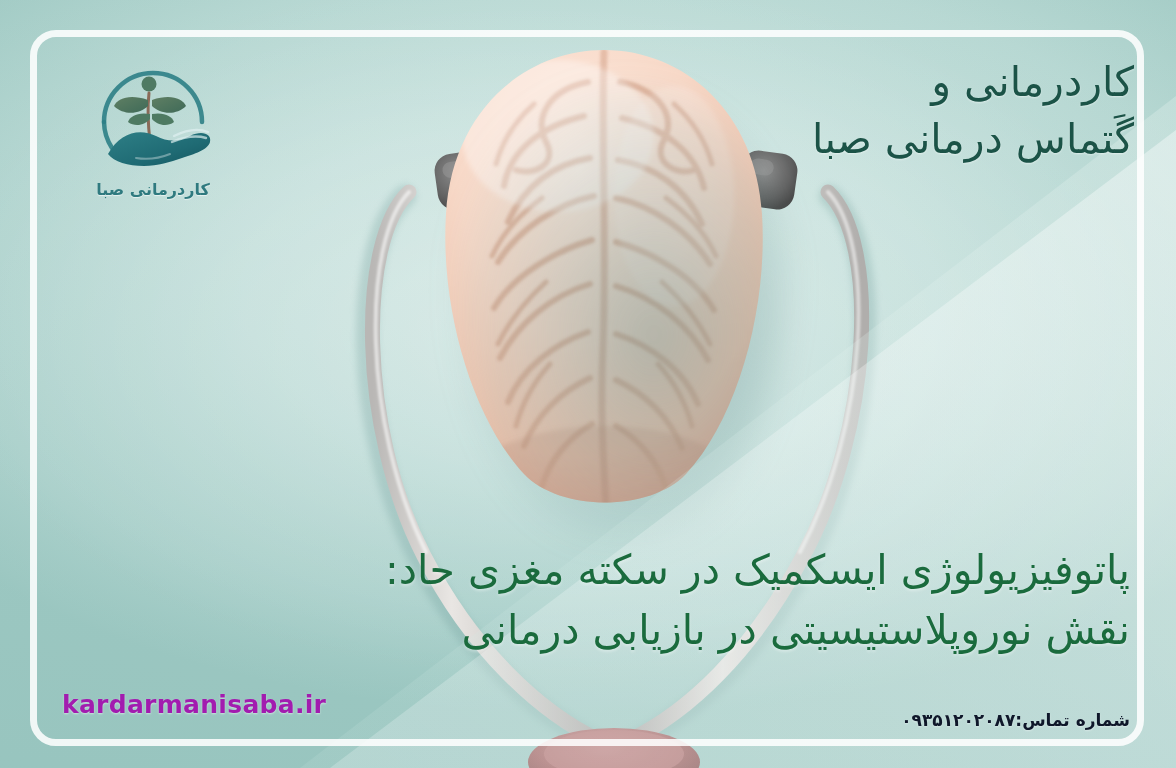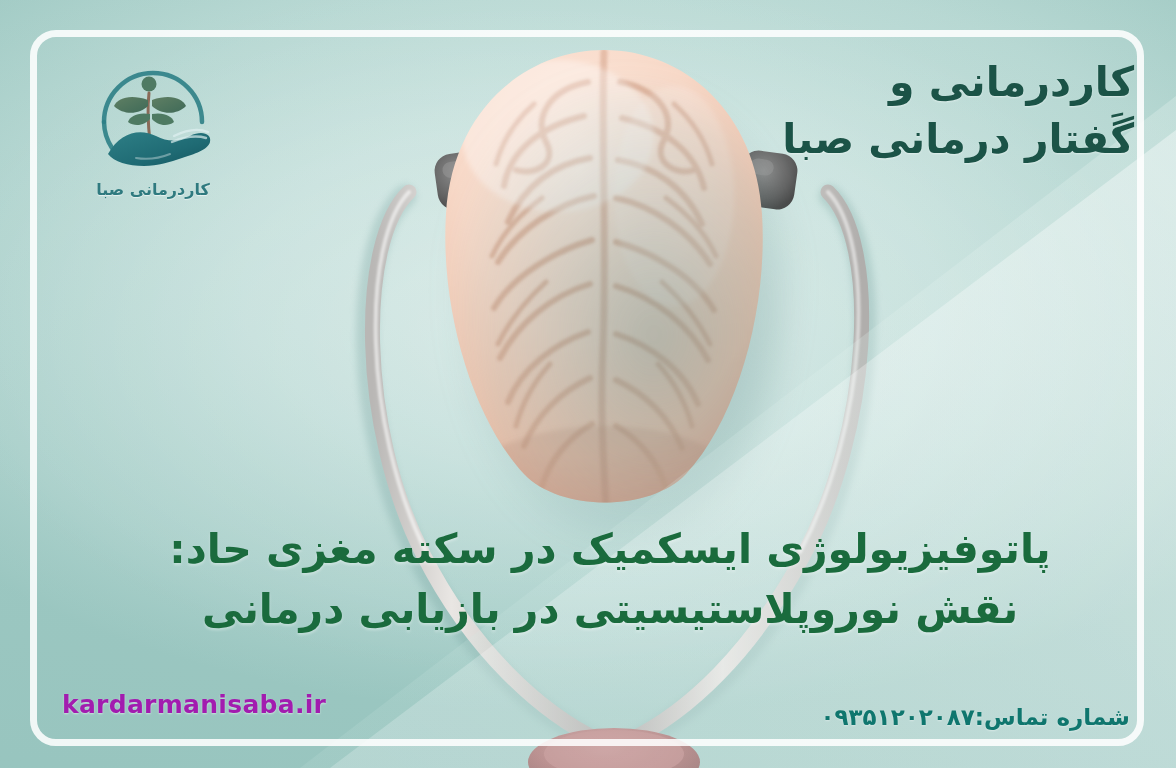--- a/index.html
+++ b/index.html
@@ -98,57 +98,57 @@
     text-shadow:0 1px 1px rgba(255,255,255,.6);
   }
 
   
   .brand{
     position:absolute;
     right:42px; top:54px;
     width:460px;
     text-align:right;
     color:#1b5347;
-    font-weight:700;
+    font-weight:400;
     font-size:41px;
     line-height:1.38;
     letter-spacing:0px;
     text-shadow:0 1px 2px rgba(255,255,255,.45);
   }
   .brand .ln{display:block;white-space:nowrap;}
 
   .title{
     position:absolute;
-    right:46px; top:520px;
+    right:46px; top:541px;
     width:1040px;
-    text-align:center;
+    text-align:right;
     color:#1a6b3d;
-    font-weight:700;
+    font-weight:400;
     font-size:41px;
     line-height:1.46;
     text-shadow:0 2px 3px rgba(255,255,255,.35);
   }
   .title .ln{display:block;white-space:nowrap;}
 
   
   .site{
     position:absolute;
     left:62px; bottom:49px;
     color:#a21caf;
     font-size:25px;
     font-weight:700;
     letter-spacing:.3px;
     direction:ltr;
     text-shadow:0 1px 2px rgba(255,255,255,.5);
   }
   .phone{
     position:absolute;
     right:46px; bottom:38px;
-    color:#0f766e;
-    font-size:23px;
+    color:#0f172a;
+    font-size:17px;
     font-weight:700;
     direction:rtl;
     text-shadow:0 1px 2px rgba(255,255,255,.4);
   }
 </style>
 </head>
 <body>
 
 <div class="banner">
 
@@ -320,21 +320,21 @@
                C 92 100, 80 104, 66 104 C 50 104, 36 100, 30 92 Z" fill="url(#handG)"></path>
       <path d="M96 74 C 108 68, 120 66, 130 70" fill="none" stroke="#d9ecec" stroke-width="2.4" stroke-linecap="round" opacity=".85"></path>
       <path d="M94 80 C 106 75, 118 73, 128 76" fill="none" stroke="#d9ecec" stroke-width="2.4" stroke-linecap="round" opacity=".7"></path>
       <path d="M58 96 C 70 98, 82 96, 92 92" fill="none" stroke="rgba(255,255,255,.35)" stroke-width="2" stroke-linecap="round"></path>
     </svg>
     <div class="logo-word">کاردرمانی صبا</div>
   </div>
 
   <div class="brand">
     <span class="ln">کاردرمانی و</span>
-    <span class="ln">گَفتار درمانی صبا</span>
+    <span class="ln">گَتماس درمانی صبا</span>
   </div>
 
   <div class="title">
     <span class="ln">پاتوفیزیولوژی ایسکمیک در سکته مغزی حاد:</span>
     <span class="ln">نقش نوروپلاستیسیتی در بازیابی درمانی</span>
   </div>
 
   <div class="site">kardarmanisaba.ir</div>
   <div class="phone">شماره تماس:۰۹۳۵۱۲۰۲۰۸۷</div>
 

